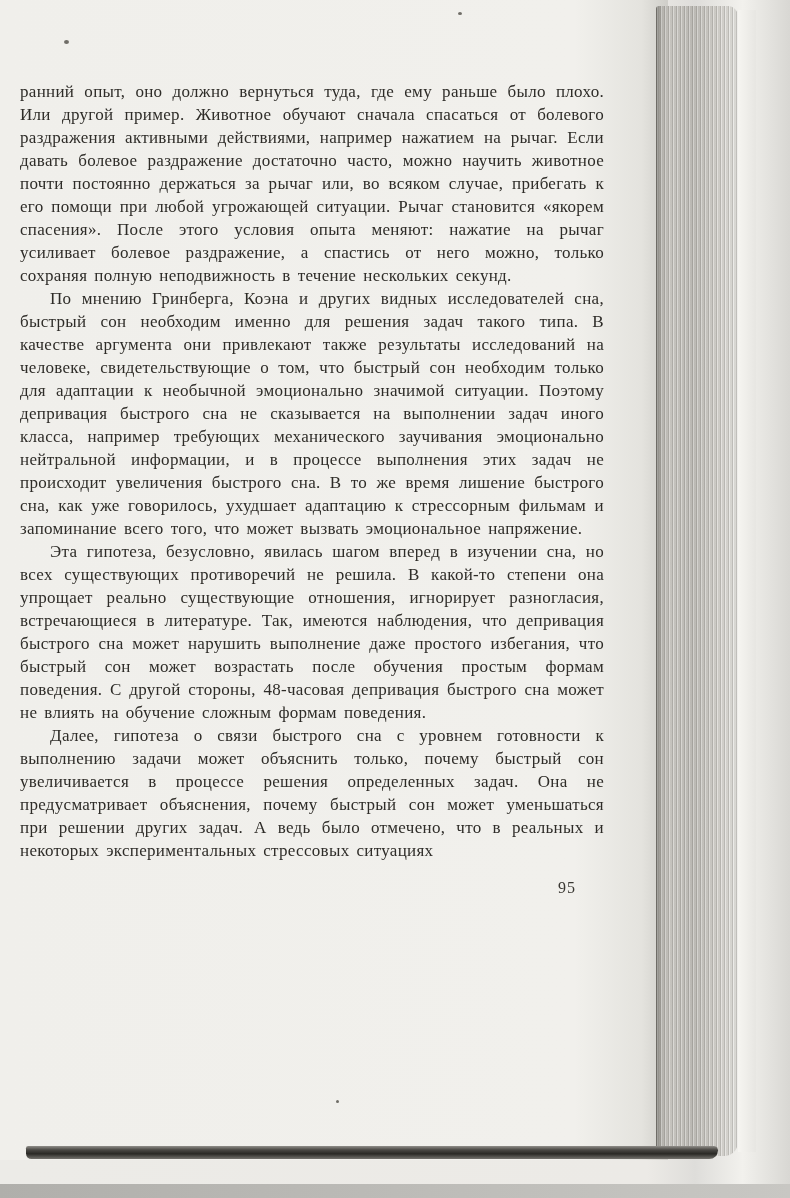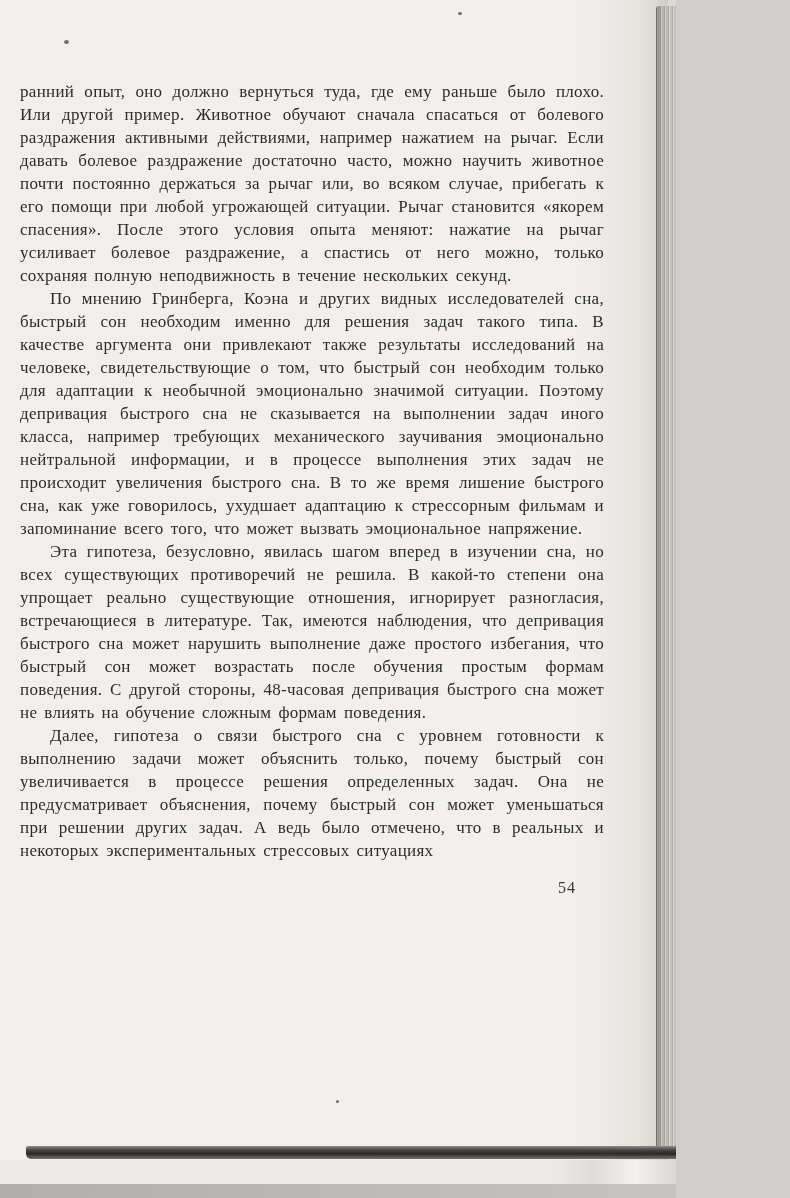--- a/index.html
+++ b/index.html
@@ -8,21 +8,21 @@
   }
   body {
     width: 790px;
     height: 1198px;
     background: #cfcecb;
     font-family: "Liberation Serif", "DejaVu Serif", serif;
     overflow: hidden;
   }
   .scan {
     position: relative;
-    width: 676px;
+    width: 790px;
     height: 1198px;
     background: linear-gradient(90deg, #ecebe7 0%, #eceae6 82%, #deddda 88%, #f2f1ed 94%, #d8d7d3 100%);
     overflow: hidden;
   }
   .paper {
     position: absolute;
     left: 0;
     top: 0;
     width: 668px;
     height: 1160px;
@@ -110,21 +110,21 @@
 <body>
 
 <div class="scan">
 
   <div class="paper">
     <div class="text-block">
       <p class="para first">ранний опыт, оно должно вернуться туда, где ему раньше было плохо. Или другой пример. Животное обучают сначала спасаться от болевого раздражения активными действиями, например нажатием на рычаг. Если давать болевое раздражение достаточно часто, можно научить животное почти постоянно держаться за рычаг или, во всяком случае, прибегать к его помощи при любой угрожающей ситуации. Рычаг становится «якорем спасения». После этого условия опыта меняют: нажатие на рычаг усиливает болевое раздражение, а спастись от него можно, только сохраняя полную неподвижность в течение нескольких секунд.</p>
       <p class="para">По мнению Гринберга, Коэна и других видных исследователей сна, быстрый сон необходим именно для решения задач такого типа. В качестве аргумента они привлекают также результаты исследований на человеке, свидетельствующие о том, что быстрый сон необходим только для адаптации к необычной эмоционально значимой ситуации. Поэтому депривация быстрого сна не сказывается на выполнении задач иного класса, например требующих механического заучивания эмоционально нейтральной информации, и в процессе выполнения этих задач не происходит увеличения быстрого сна. В то же время лишение быстрого сна, как уже говорилось, ухудшает адаптацию к стрессорным фильмам и запоминание всего того, что может вызвать эмоциональное напряжение.</p>
       <p class="para">Эта гипотеза, безусловно, явилась шагом вперед в изучении сна, но всех существующих противоречий не решила. В какой-то степени она упрощает реально существующие отношения, игнорирует разногласия, встречающиеся в литературе. Так, имеются наблюдения, что депривация быстрого сна может нарушить выполнение даже простого избегания, что быстрый сон может возрастать после обучения простым формам поведения. С другой стороны, 48-часовая депривация быстрого сна может не влиять на обучение сложным формам поведения.</p>
       <p class="para">Далее, гипотеза о связи быстрого сна с уровнем готовности к выполнению задачи может объяснить только, почему быстрый сон увеличивается в процессе решения определенных задач. Она не предусматривает объяснения, почему быстрый сон может уменьшаться при решении других задач. А ведь было отмечено, что в реальных и некоторых экспериментальных стрессовых ситуациях</p>
-      <div class="page-number">54</div>
+      <div class="page-number">95</div>
     </div>
   </div>
 
   <div class="edge-highlight"></div>
   <div class="fore-edge"></div>
   <div class="bottom-edge"></div>
   <div class="photo-bottom"></div>
 
   <div class="speck s1"></div>
   <div class="speck s2"></div>

